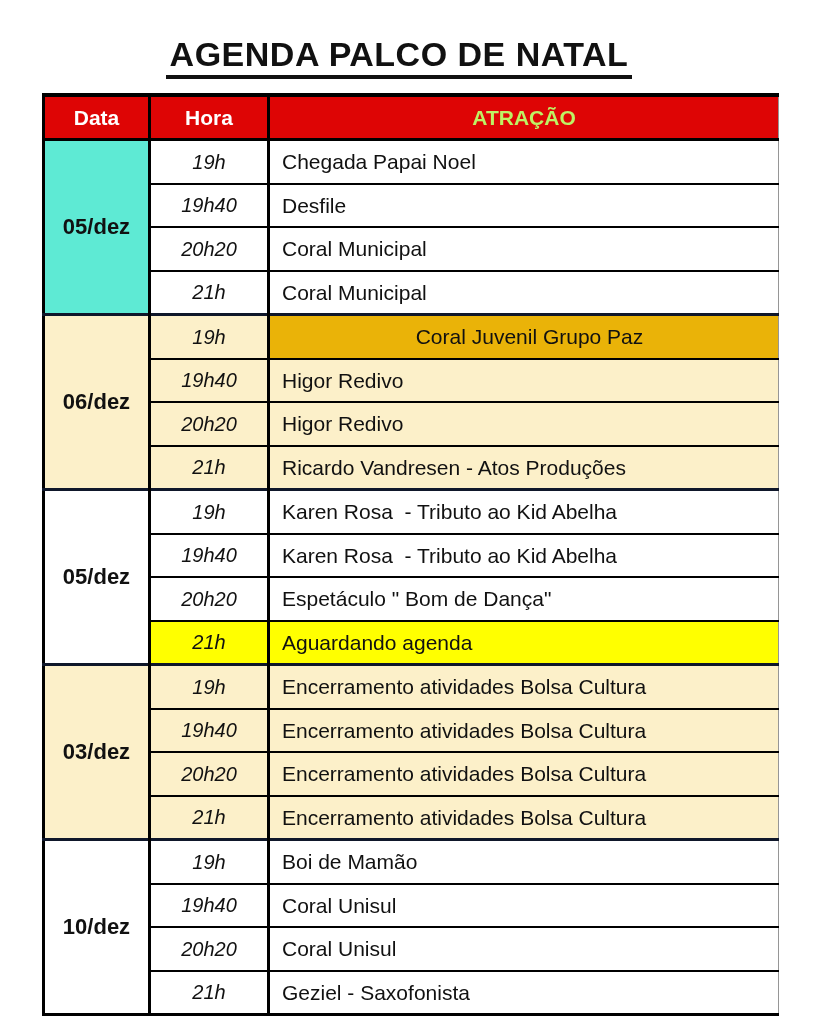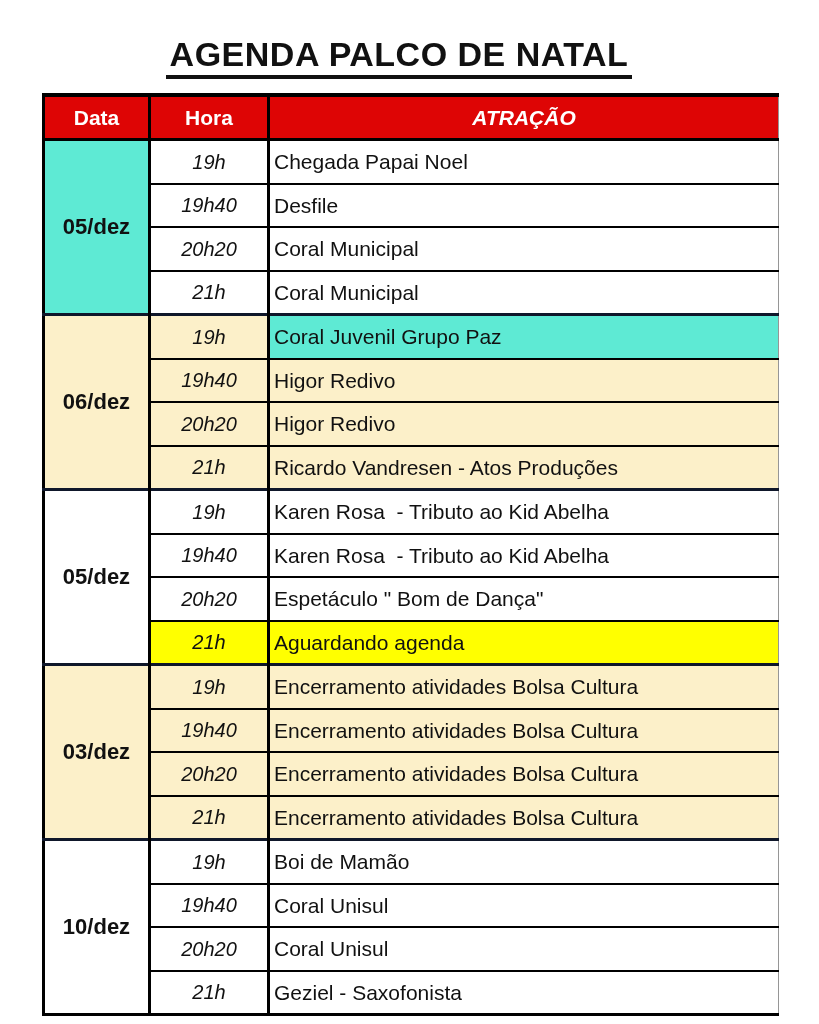--- a/index.html
+++ b/index.html
@@ -67,21 +67,21 @@
     font-size: 22px;
     text-align: center;
   }
   td.hora-cell {
     font-style: italic;
     font-size: 20px;
     text-align: center;
   }
   td.atracao-cell {
     text-align: left;
-    padding-left: 4px;
+    padding-left: 12px;
     white-space: pre-wrap;
   }
 </style>
 </head>
 <body>
 
 <div class="page">
   <div class="title-wrap">
     <span class="page-title">AGENDA PALCO DE NATAL</span>
   </div>
@@ -89,21 +89,21 @@
   <table class="agenda">
     <colgroup>
       <col class="c-data">
       <col class="c-hora">
       <col class="c-atracao">
     </colgroup>
     <thead>
       <tr>
         <th class="v-sep" style="background: rgb(222, 5, 5); color: rgb(255, 255, 255);">Data</th>
         <th class="v-sep" style="background: rgb(222, 5, 5); color: rgb(255, 255, 255);">Hora</th>
-        <th class="last" style="background: rgb(222, 5, 5); color: #ffffff; font-style: italic;">ATRAÇÃO</th>
+        <th class="last" style="background: rgb(222, 5, 5); color: #bef264;">ATRAÇÃO</th>
       </tr>
     </thead>
     <tbody id="agenda-body">
         <tr class="group-start">
           <td rowspan="4" class="date-cell v-sep" style="background: #5eead4;">05/dez</td>
           <td class="hora-cell v-sep" style="background: rgb(255, 255, 255);">19h</td>
           <td class="atracao-cell last" style="background: rgb(255, 255, 255);">Chegada Papai Noel</td>
         </tr>
         <tr>
           <td class="hora-cell v-sep sep" style="background: rgb(255, 255, 255);">19h40</td>
@@ -113,21 +113,21 @@
           <td class="hora-cell v-sep sep" style="background: rgb(255, 255, 255);">20h20</td>
           <td class="atracao-cell last sep" style="background: rgb(255, 255, 255);">Coral Municipal</td>
         </tr>
         <tr>
           <td class="hora-cell v-sep sep" style="background: rgb(255, 255, 255);">21h</td>
           <td class="atracao-cell last sep" style="background: rgb(255, 255, 255);">Coral Municipal</td>
         </tr>
         <tr class="group-start">
           <td rowspan="4" class="date-cell v-sep" style="background: rgb(252, 240, 201);">06/dez</td>
           <td class="hora-cell v-sep" style="background: rgb(252, 240, 201);">19h</td>
-          <td class="atracao-cell last" style="background: #5eead4;">Coral Juvenil Grupo Paz</td>
+          <td class="atracao-cell last" style="background: #eab308; text-align: center;">Coral Juvenil Grupo Paz</td>
         </tr>
         <tr>
           <td class="hora-cell v-sep sep" style="background: rgb(252, 240, 201);">19h40</td>
           <td class="atracao-cell last sep" style="background: rgb(252, 240, 201);">Higor Redivo</td>
         </tr>
         <tr>
           <td class="hora-cell v-sep sep" style="background: rgb(252, 240, 201);">20h20</td>
           <td class="atracao-cell last sep" style="background: rgb(252, 240, 201);">Higor Redivo</td>
         </tr>
         <tr>

